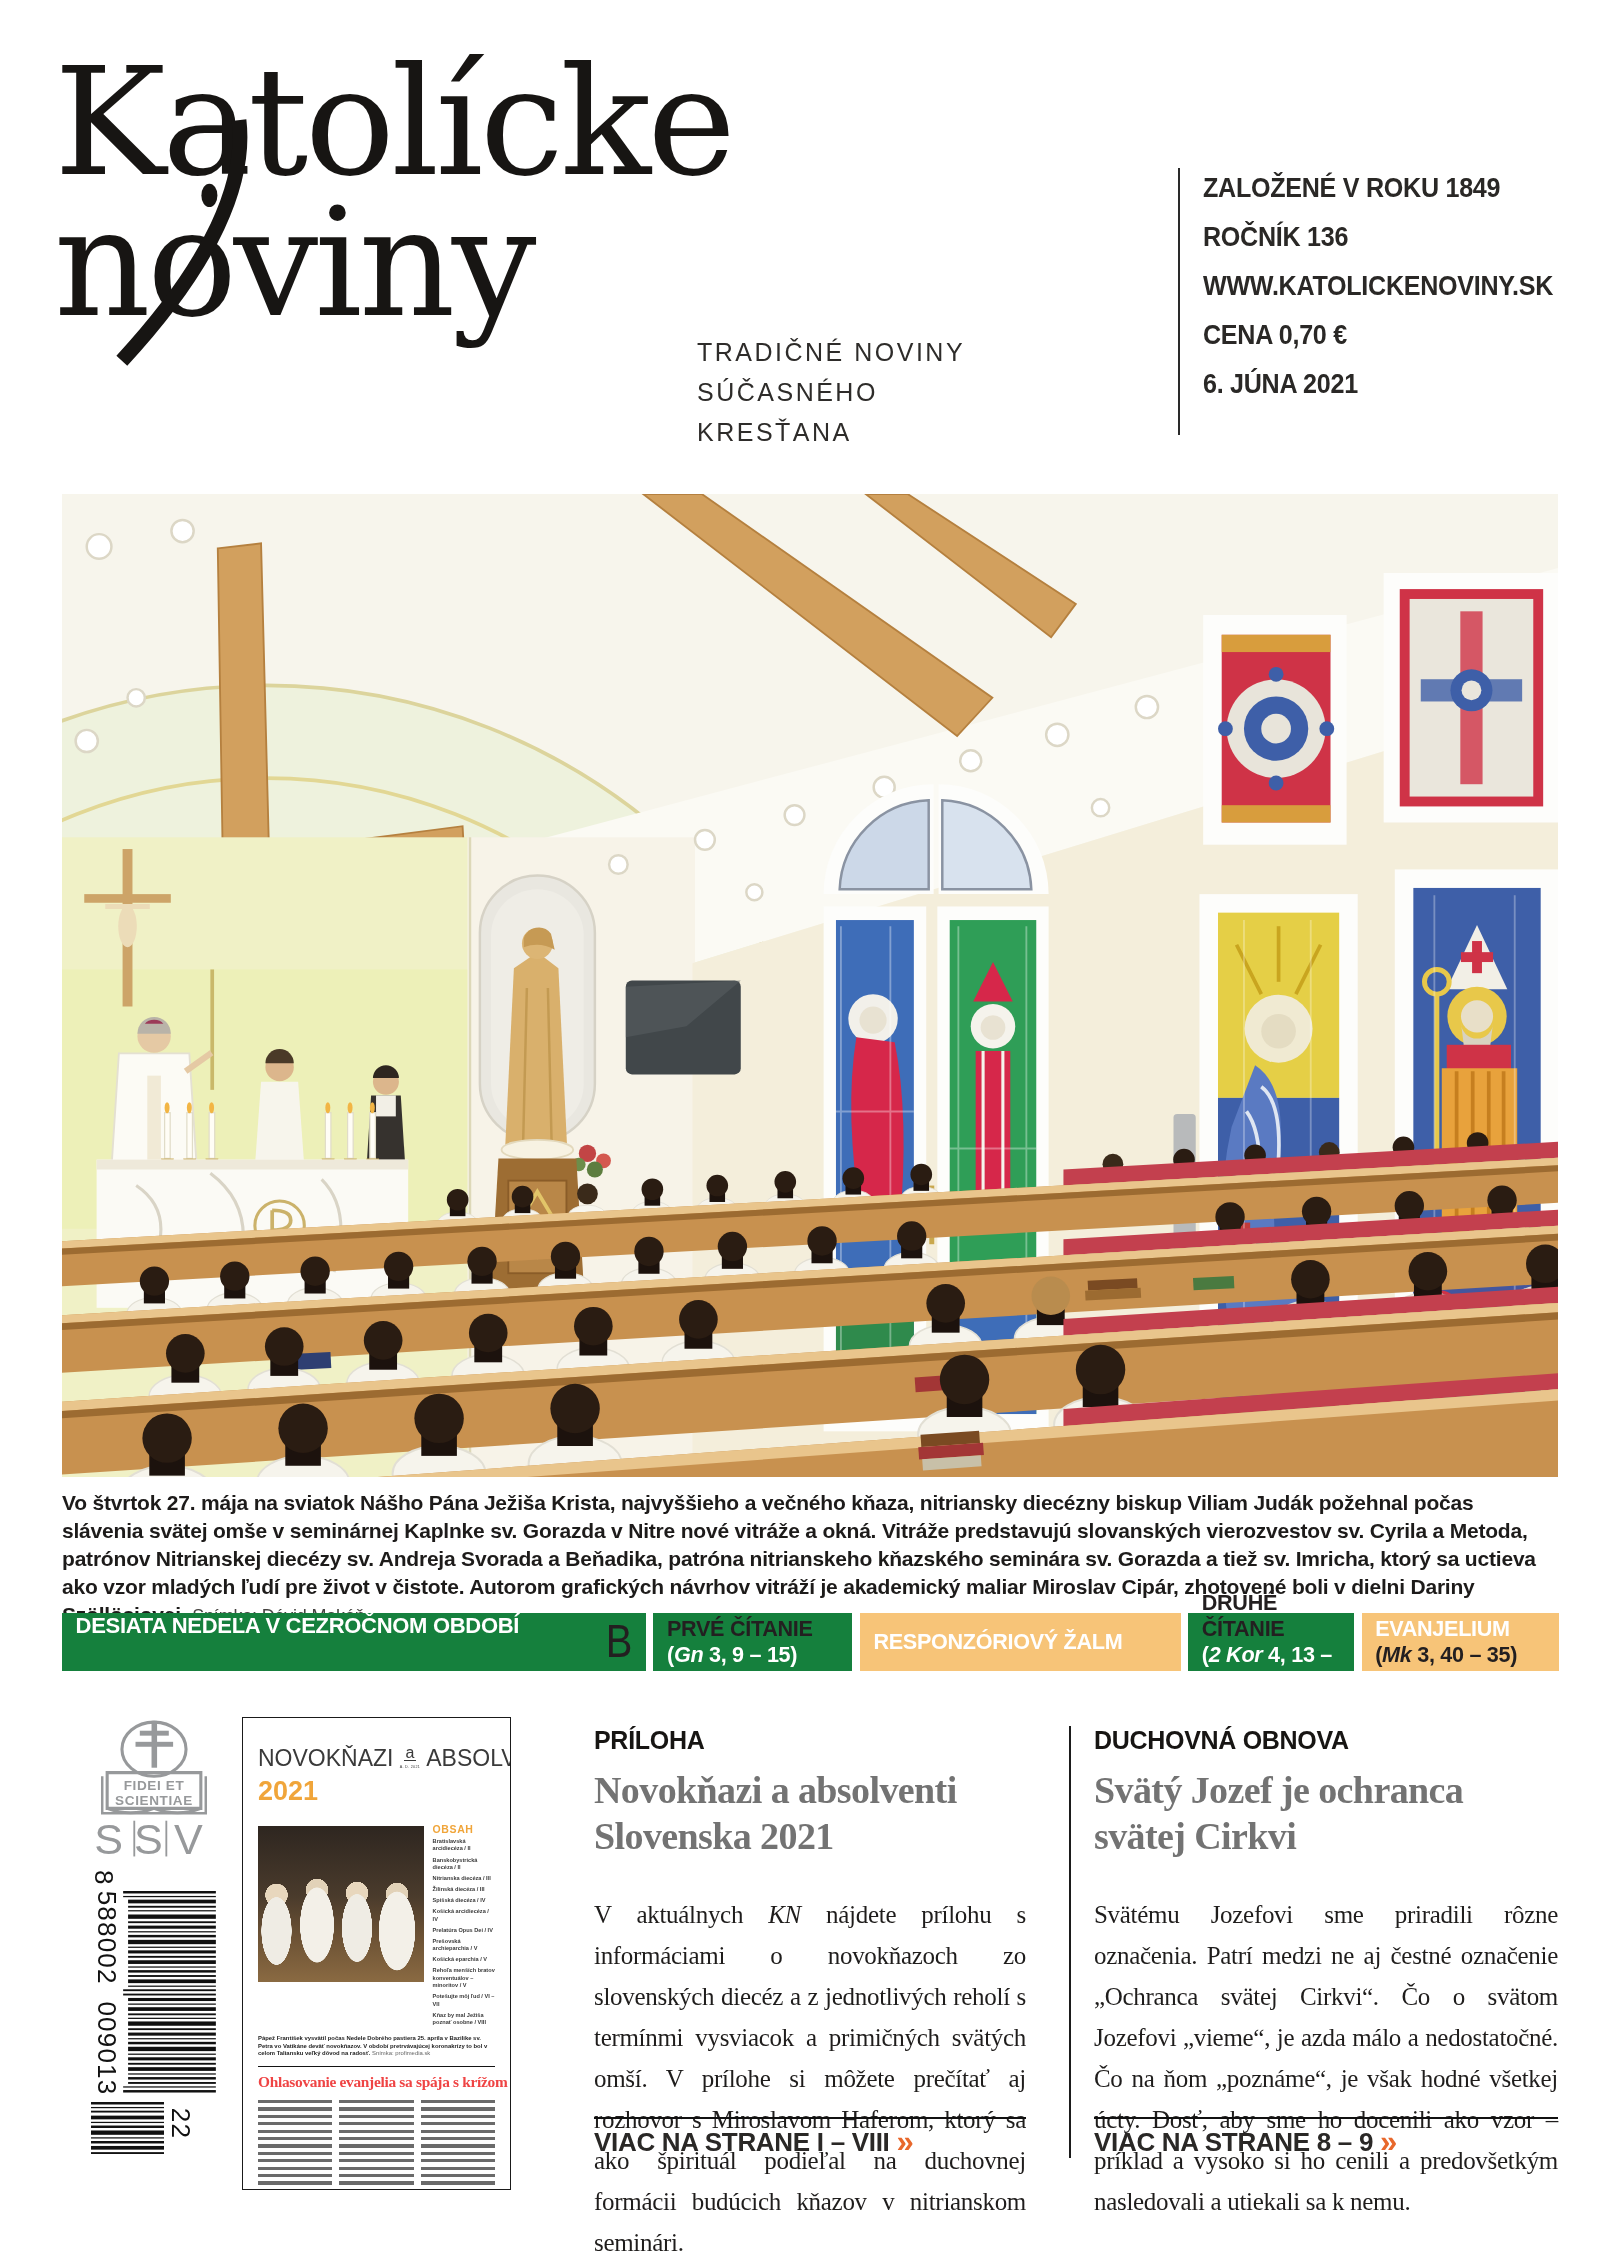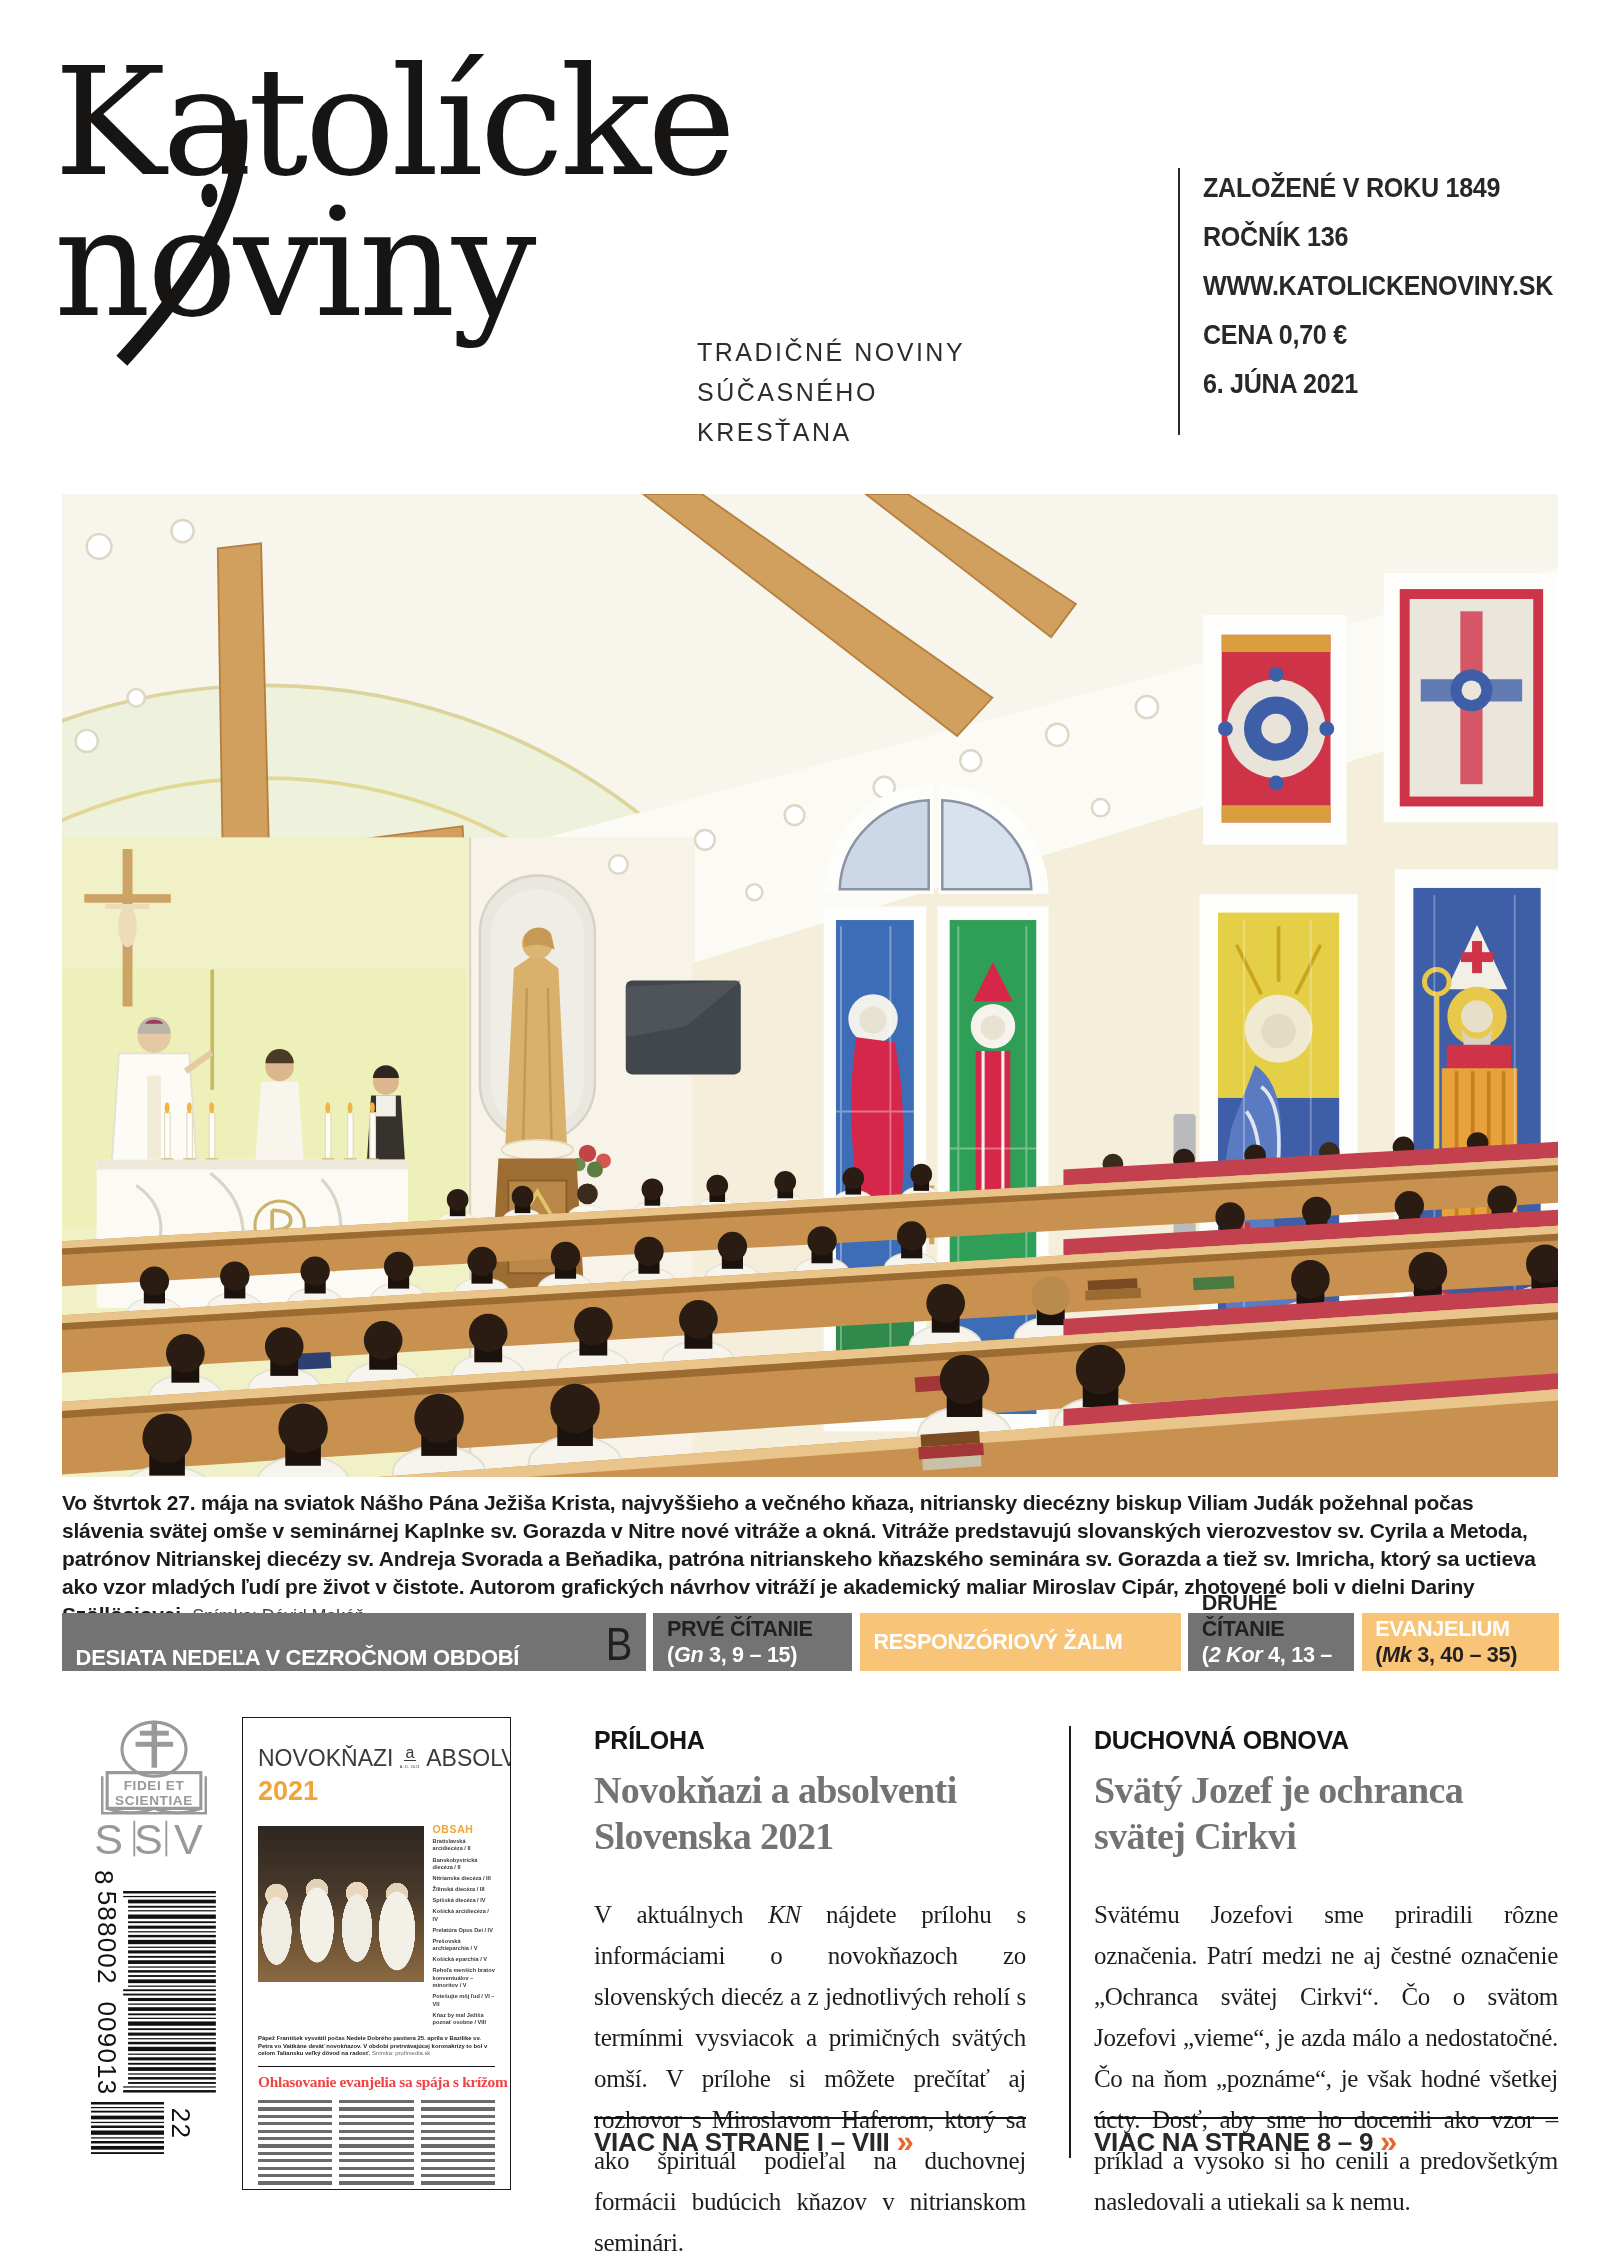--- a/index.html
+++ b/index.html
@@ -19,23 +19,23 @@
   
   .photo{position:absolute;left:62px;top:494px;width:1496px;height:983px;overflow:hidden;background:#f6f3ea;}
   .photo svg{display:block;width:100%;height:100%;}
   
   .caption{position:absolute;left:62px;top:1489px;width:1497px;font-size:21px;font-weight:700;
            line-height:28px;letter-spacing:-0.2px;color:#1d1b1a;text-align:left;}
   .caption .credit{font-weight:400;font-size:18px;color:#454341;}
   
   .banner{position:absolute;left:62px;top:1613px;width:1497px;height:58px;display:flex;gap:7.4px;}
   .cell{display:flex;flex-direction:column;justify-content:center;padding:0 13.6px;box-sizing:border-box;}
-  .cell.dark{background:#737373;}
+  .cell.dark{background:#15803d;}
   .cell.light{background:#F7C478;}
-  .cell.main{flex:0 0 584px;flex-direction:row;align-items:flex-end;justify-content:space-between;}
+  .cell.main{flex:0 0 584px;flex-direction:row;align-items:flex-start;justify-content:space-between;}
   .c2{flex:0 0 199px;} .c3{flex:0 0 321px;} .c4{flex:0 0 166px;} .c5{flex:1;}
   .sunday{color:#fff;font-weight:700;font-size:22px;letter-spacing:-0.3px;}
   .cycle{color:#231f20;font-size:47px;font-weight:400;transform:scaleX(.85);transform-origin:right center;}
   .rtitle{font-weight:700;font-size:21.6px;line-height:26px;letter-spacing:-0.3px;}
   .ref{font-size:21.6px;line-height:26px;font-weight:700;letter-spacing:-0.3px;}
   .tk{color:#231f20;} .tw{color:#ffffff;}
   
   .ssv-logo{position:absolute;left:80px;top:1711px;}
   .bc-outer{position:absolute;left:91px;top:1870px;width:135px;height:295px;}
   .bc-inner{width:295px;height:135px;transform:rotate(90deg) translateY(-135px);transform-origin:top left;

